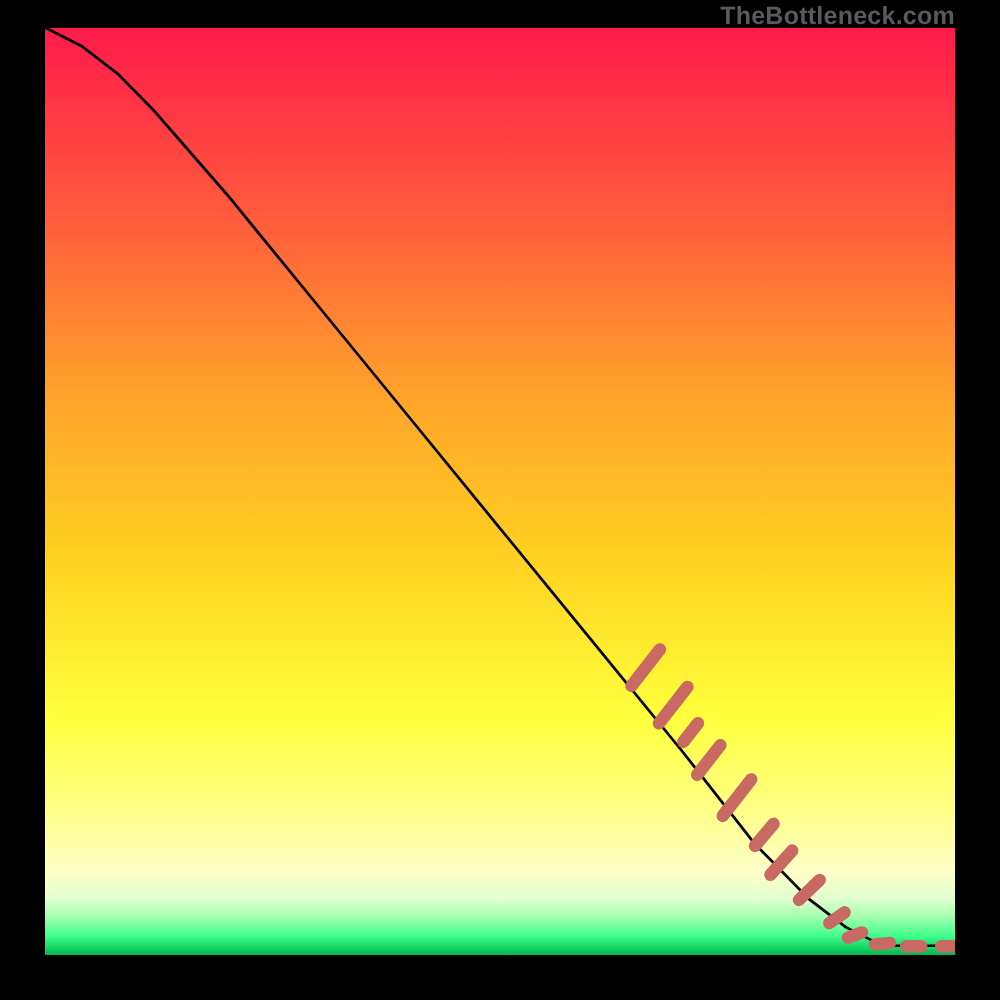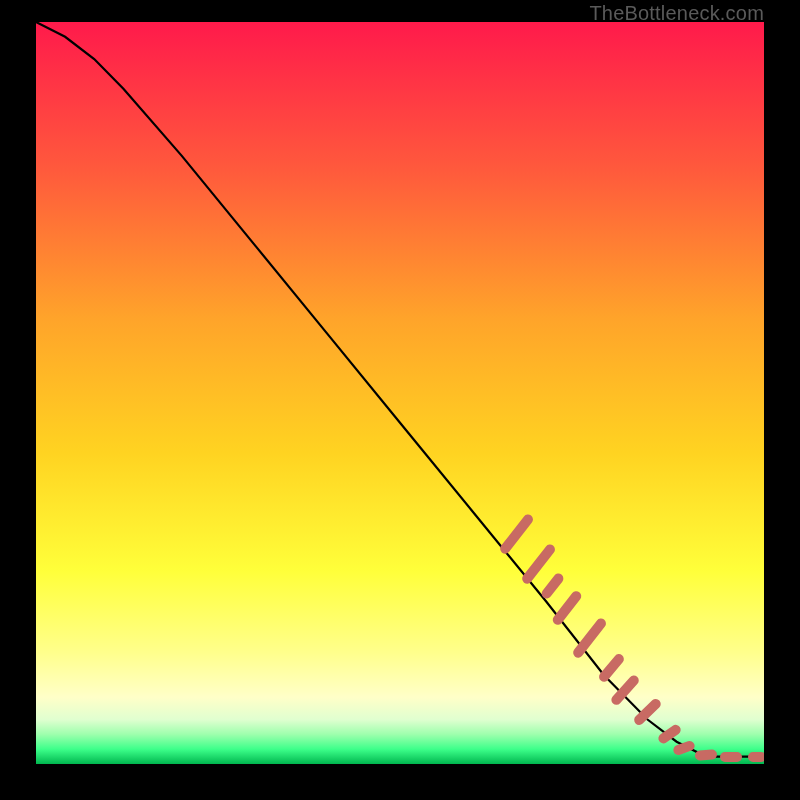--- a/index.html
+++ b/index.html
@@ -1,19 +1,19 @@
 <!DOCTYPE html>
 <html><head>
 <meta charset="utf-8">
 <style>
   html,body{margin:0;padding:0;width:800px;height:800px;overflow:hidden;background:#000;font-family:Arial,Helvetica,sans-serif}
   .frame{position:absolute;inset:0;background:#000}
   .plot{position:absolute;left:36px;top:22px;width:728px;height:742px;overflow:hidden}
   .gradient{position:absolute;inset:0}
-  .attrib{position:absolute;top:2px;right:36px;color:#5a5a5a;font-size:20px;font-weight:400;letter-spacing:.2px}
+  .attrib{position:absolute;top:2px;right:36px;color:#5a5a5a;font-size:20px;font-weight:700;letter-spacing:.2px}
   svg.curve{position:absolute;inset:0}
   .dash{position:absolute;width:24px;height:10px;background:#c86a63;border-radius:5px;transform-origin:center center}
 </style>
 </head>
 <body>
 
 <div class="frame">
   <div class="attrib">TheBottleneck.com</div>
   <div class="plot">
     <svg class="gradient" viewBox="0 0 728 742" preserveAspectRatio="none">

